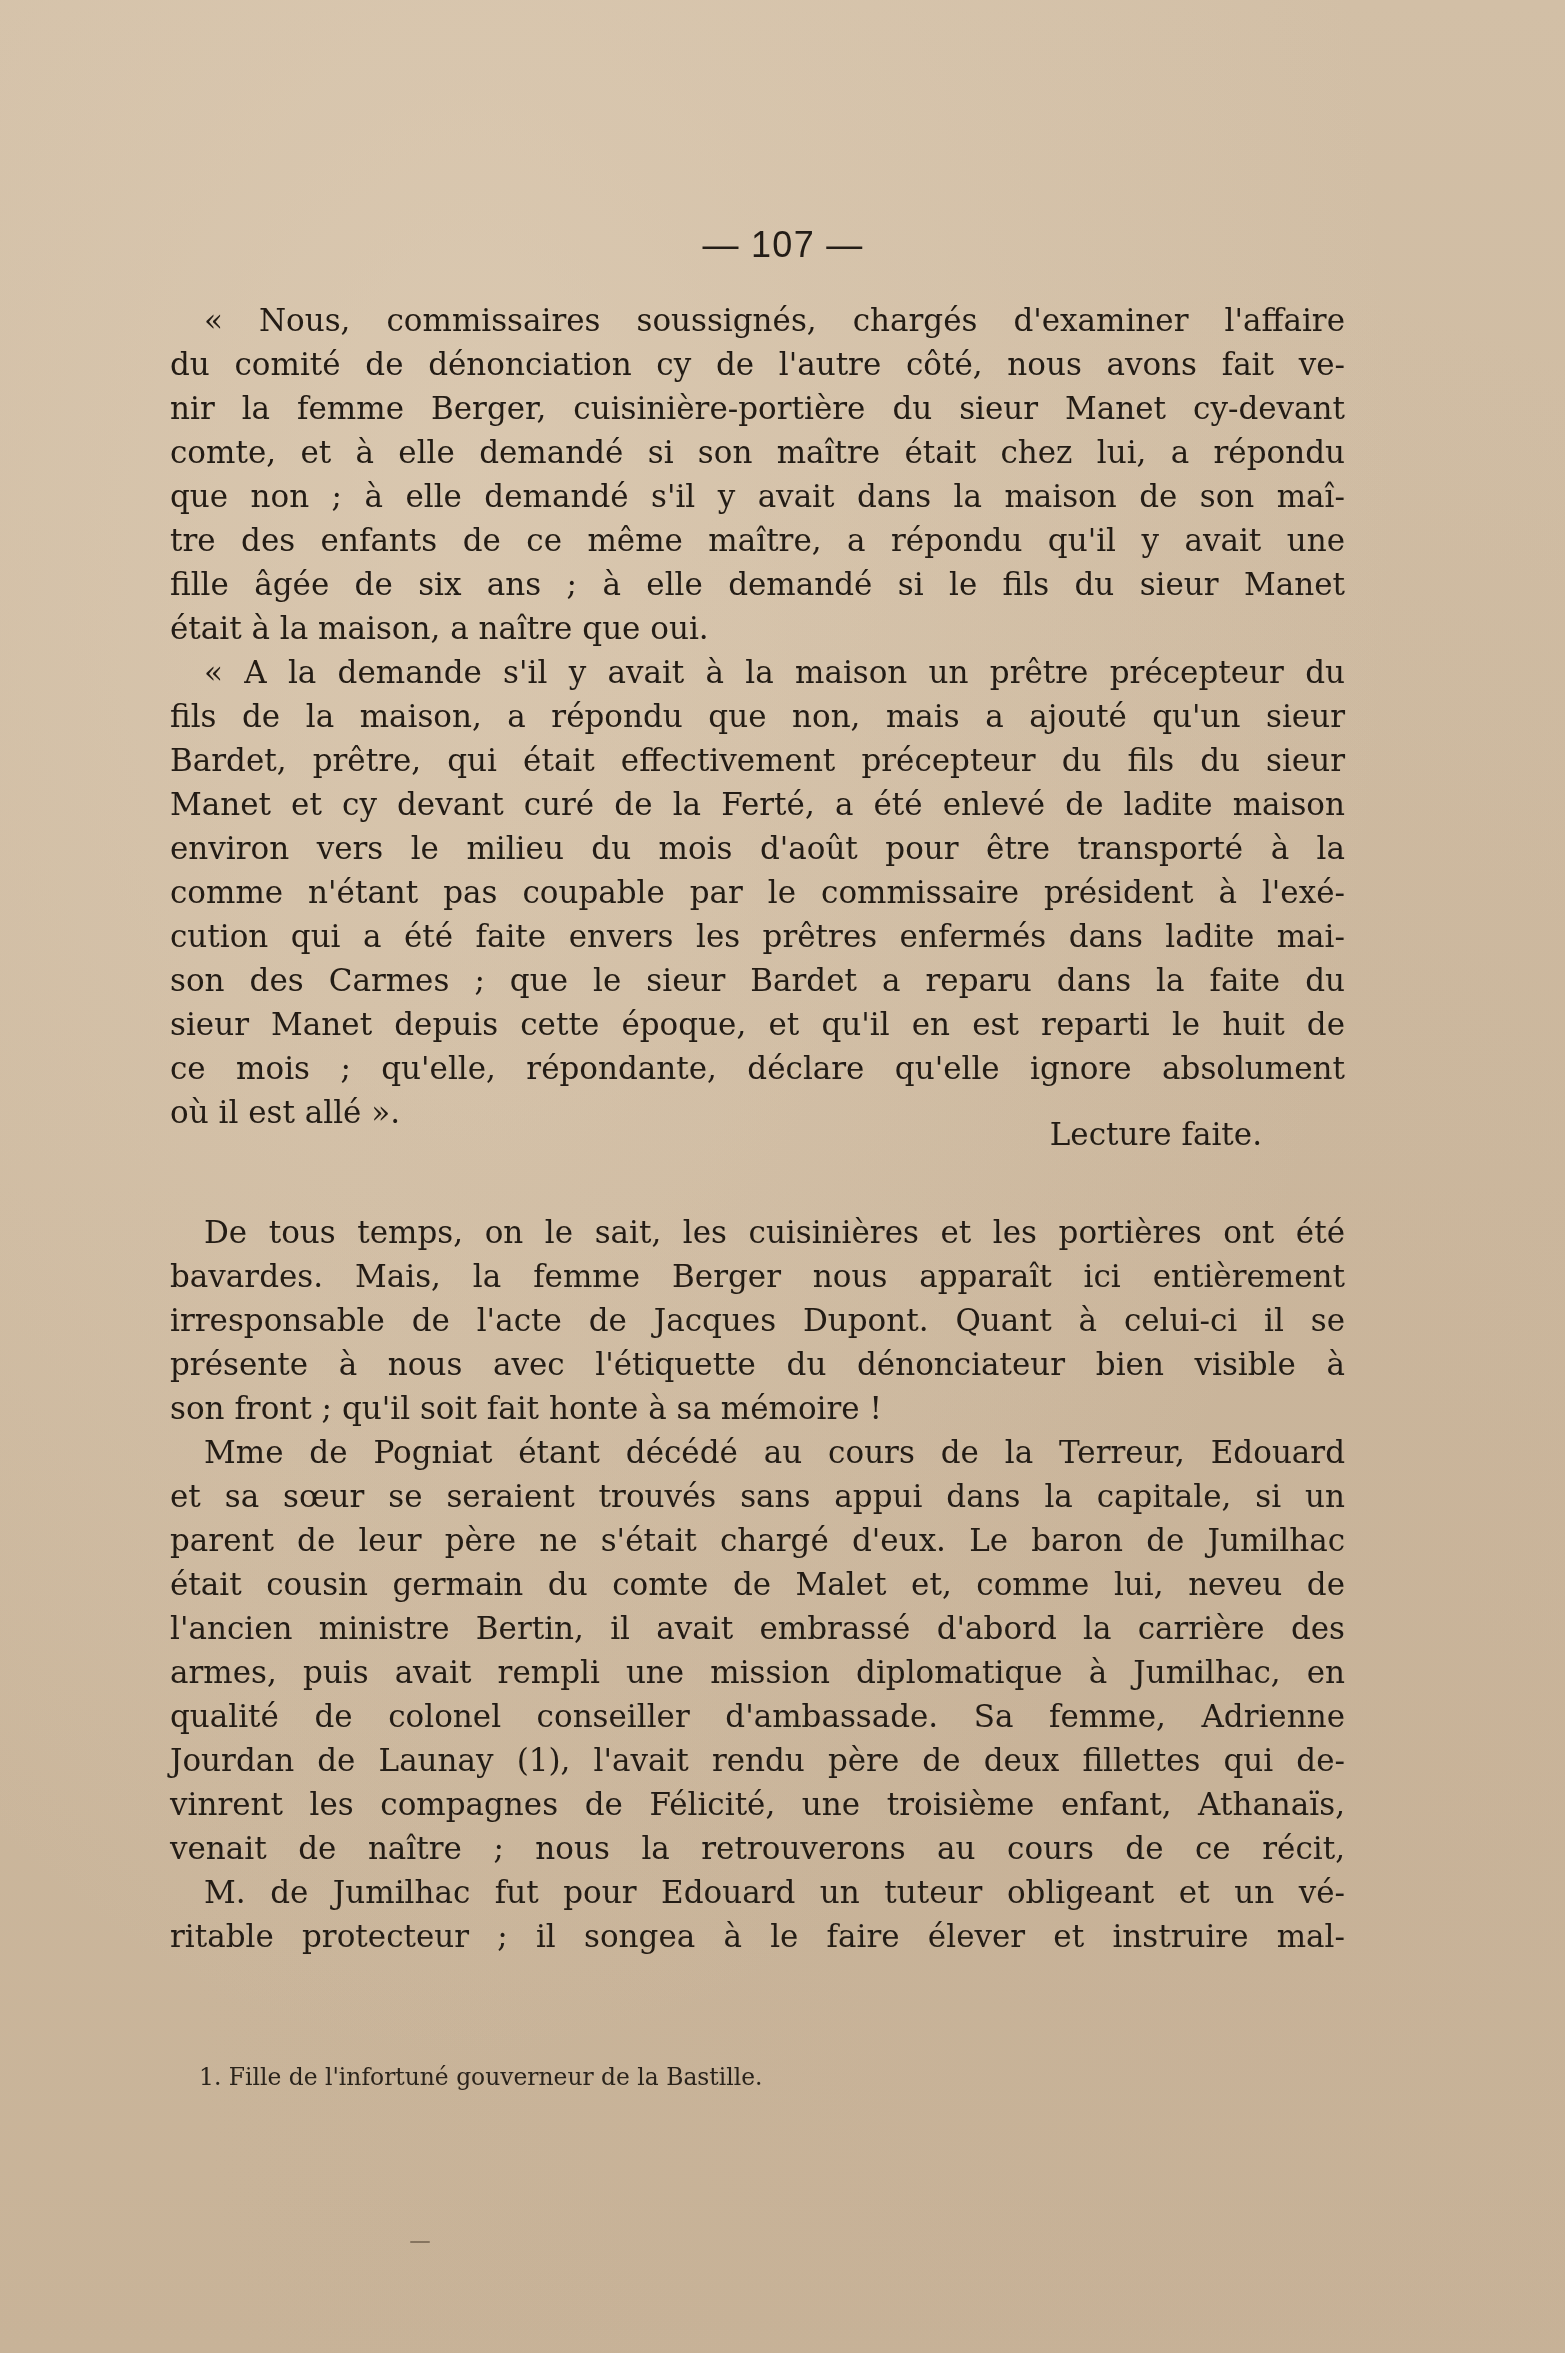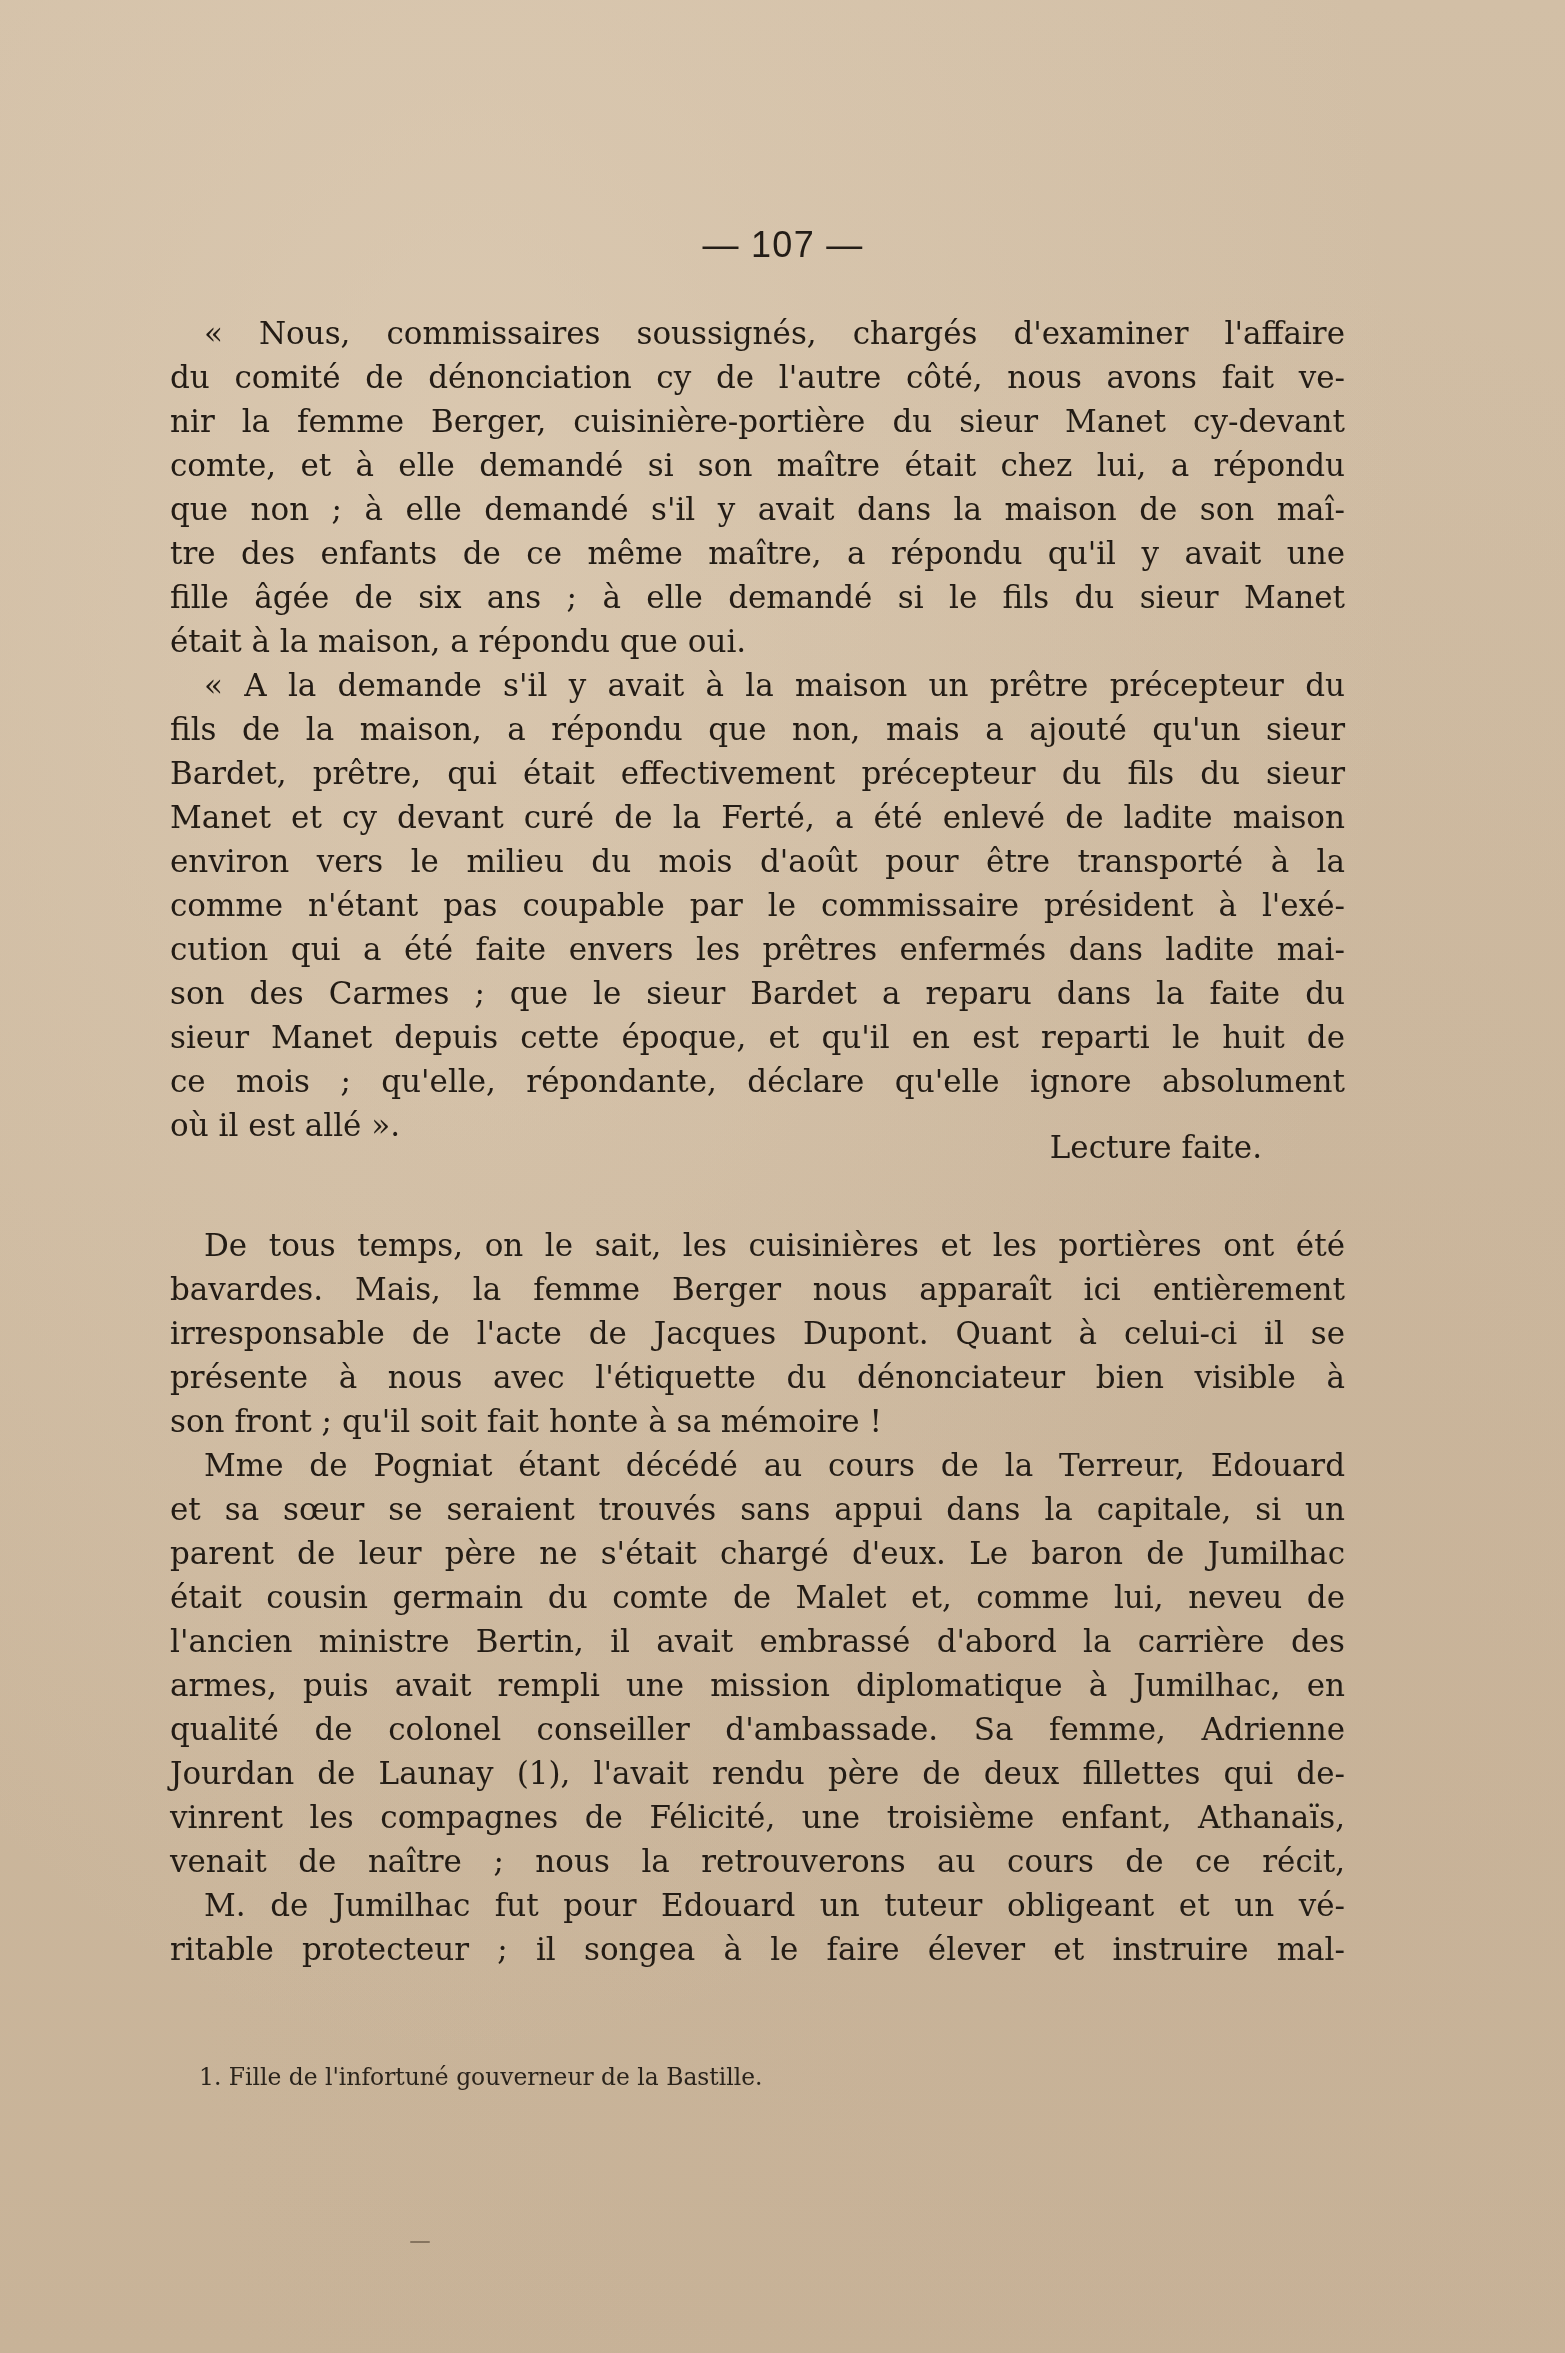--- a/index.html
+++ b/index.html
@@ -30,21 +30,21 @@
     top: 224px;
     text-align: center;
     font-family: "Liberation Sans", sans-serif;
     font-size: 36px;
     color: #231d17;
     letter-spacing: 1.3px;
   }
   .body-text {
     position: absolute;
     left: 170px;
-    top: 311px;
+    top: 298px;
     width: 1175px;
     font-family: "DejaVu Serif", serif;
     font-size: 31px;
     line-height: 44px;
     color: #231c15;
     text-align: justify;
     text-align-last: auto;
   }
   .line {
     display: block;
@@ -99,21 +99,21 @@
   <div class="body-text">
 
     <div>
       <span class="line indent">« Nous, commissaires soussignés, chargés d'examiner l'affaire</span>
       <span class="line">du comité de dénonciation cy de l'autre côté, nous avons fait ve-</span>
       <span class="line">nir la femme Berger, cuisinière-portière du sieur Manet cy-devant</span>
       <span class="line">comte, et à elle demandé si son maître était chez lui, a répondu</span>
       <span class="line">que non ; à elle demandé s'il y avait dans la maison de son maî-</span>
       <span class="line">tre des enfants de ce même maître, a répondu qu'il y avait une</span>
       <span class="line">fille âgée de six ans ; à elle demandé si le fils du  sieur Manet</span>
-      <span class="line last">était à la maison, a répondu que oui.</span>
+      <span class="line last">était à la maison, a naître que oui.</span>
     </div>
 
     <div>
       <span class="line indent">« A la demande s'il y avait à la maison un prêtre précepteur du</span>
       <span class="line">fils de la maison, a répondu que non, mais a ajouté qu'un sieur</span>
       <span class="line">Bardet, prêtre, qui était effectivement précepteur du fils du sieur</span>
       <span class="line">Manet et cy devant curé de la Ferté, a été enlevé de ladite maison</span>
       <span class="line">environ vers le milieu du mois d'août pour être transporté à  la</span>
       <span class="line">comme n'étant pas coupable par le commissaire président à l'exé-</span>
       <span class="line">cution qui a été faite envers les prêtres enfermés dans ladite mai-</span>

